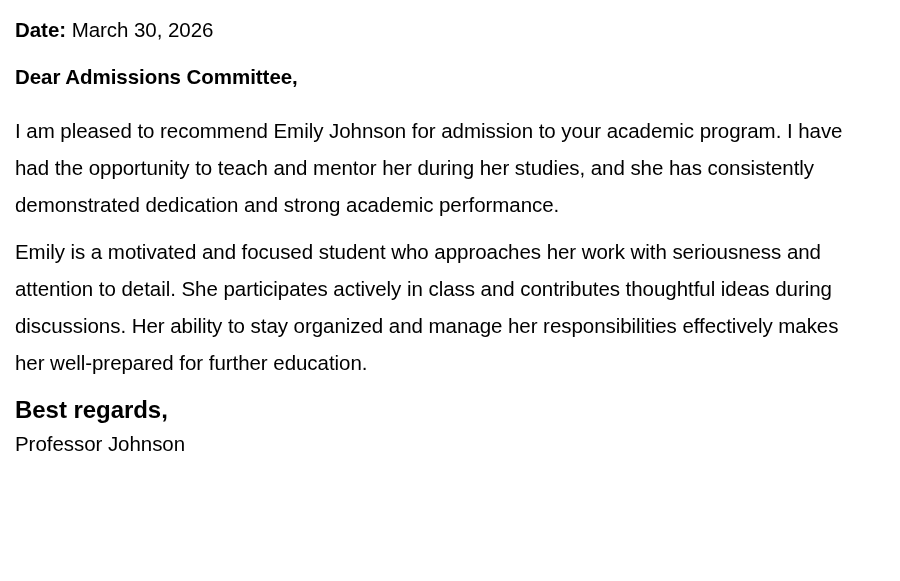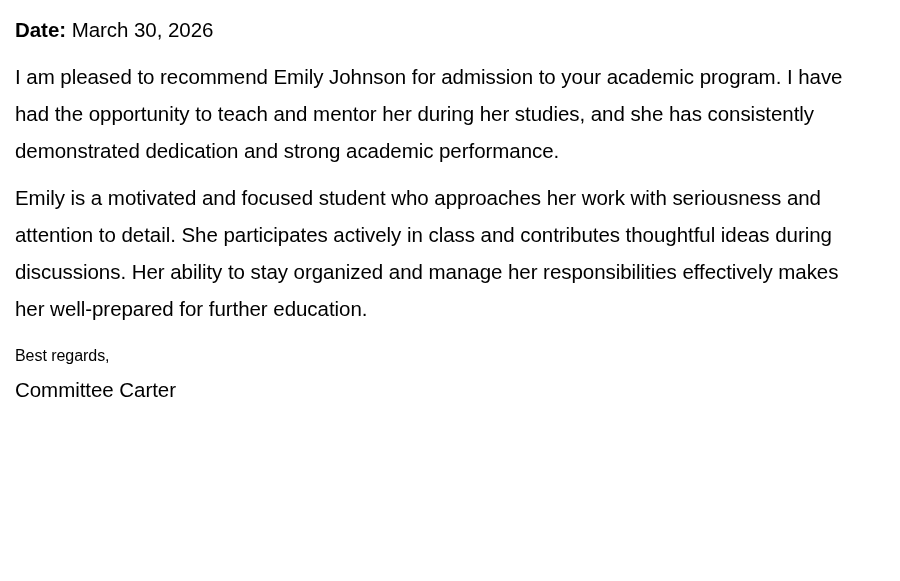--- a/index.html
+++ b/index.html
@@ -34,51 +34,54 @@
     margin: 0;
     font-size: 20.5px;
     line-height: 37px;
     letter-spacing: -0.05px;
     max-width: 840px;
   }
   p.para + p.para {
     margin-top: 10px;
   }
   .body-block {
-    margin-top: 5px;
+    margin-top: 12px;
   }
   .closing {
     margin-top: 12px;
   }
   .closing .sign-off {
-    font-size: 16px;
+    font-size: 24px;
     line-height: 34px;
-    font-weight: normal;
+    font-weight: bold;
     letter-spacing: -0.05px;
   }
   .closing .signature {
     font-size: 20.5px;
     line-height: 34px;
     letter-spacing: -0.05px;
   }
 </style>
 </head>
 <body>
 
 <div class="letter">
 
   <div class="line-block">
     <span class="bold">Date:</span><span> March 30, 2026</span>
   </div>
 
 
+  <div class="line-block">
+    <span class="bold">Dear Admissions Committee,</span>
+  </div>
 
   <div class="body-block">
     <p class="para">I am pleased to recommend Emily Johnson for admission to your academic program. I have had the opportunity to teach and mentor her during her studies, and she has consistently demonstrated dedication and strong academic performance.</p>
     <p class="para">Emily is a motivated and focused student who approaches her work with seriousness and attention to detail. She participates actively in class and contributes thoughtful ideas during discussions. Her ability to stay organized and manage her responsibilities effectively makes her well-prepared for further education.</p>
   </div>
 
   <div class="closing">
     <div class="sign-off">Best regards,</div>
-    <div class="signature">Committee Carter</div>
+    <div class="signature">Professor Johnson</div>
   </div>
 
 </div>
 
 </body></html>

